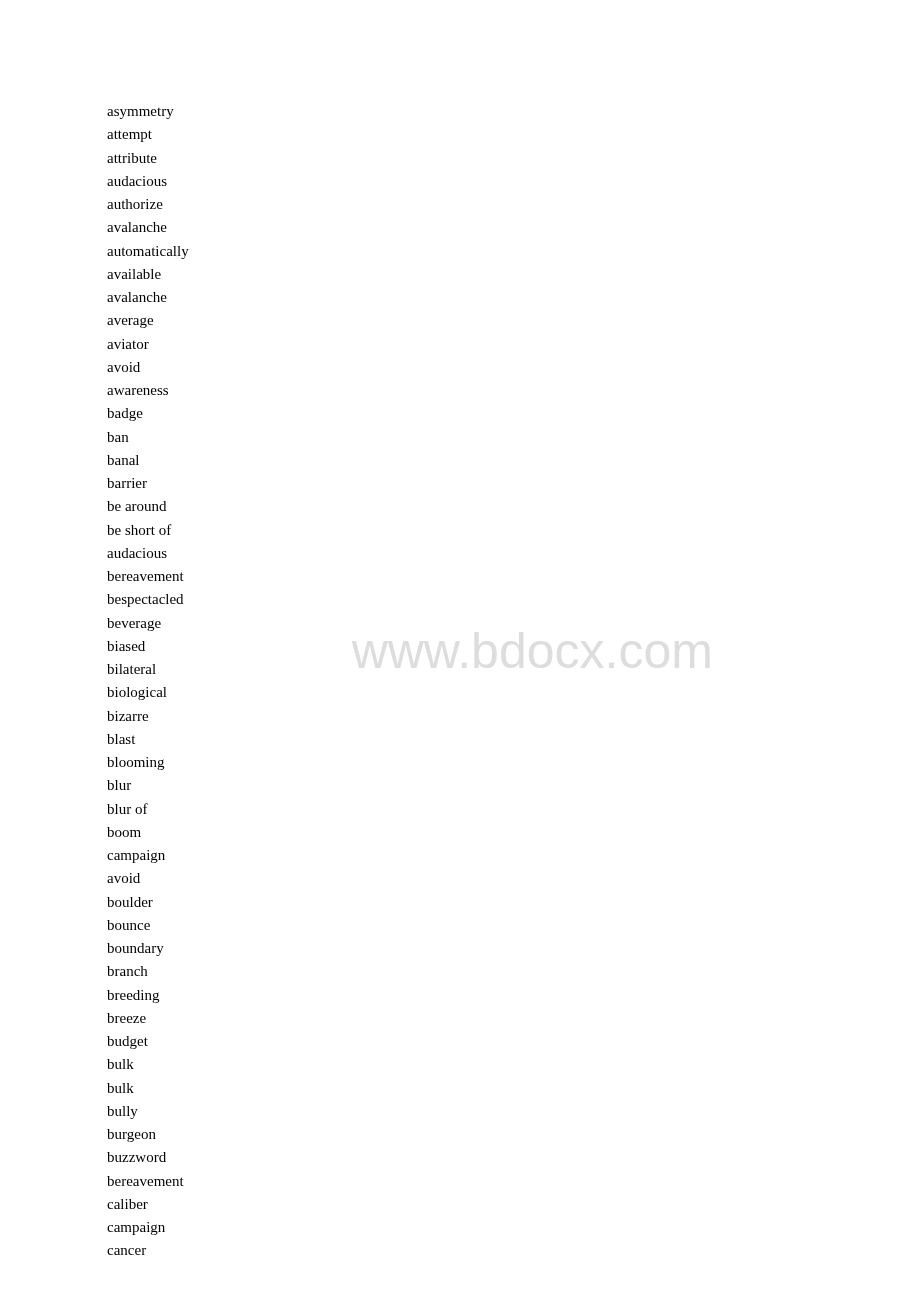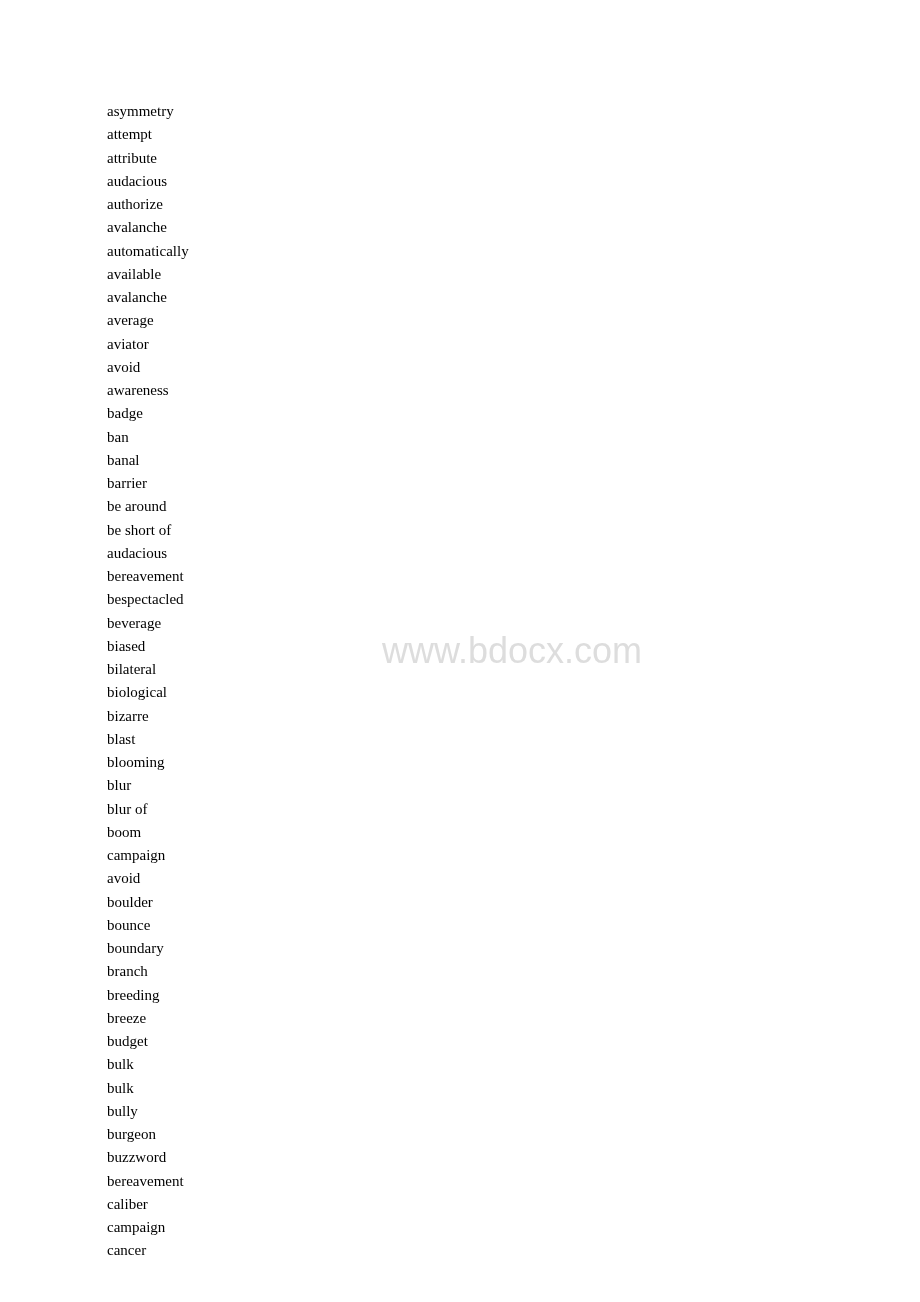--- a/index.html
+++ b/index.html
@@ -29,21 +29,21 @@
 
     .word-list span {
       display: block;
     }
 
     .watermark {
       position: absolute;
       top: 50%;
       left: 50%;
       transform: translate(-30%, -50%);
-      font-size: 36px;
+      font-size: 50px;
       color: rgba(180, 180, 180, 0.45);
       font-family: Arial, sans-serif;
       white-space: nowrap;
       pointer-events: none;
       user-select: none;
     }
   </style>
 </head>
 <body>
 

